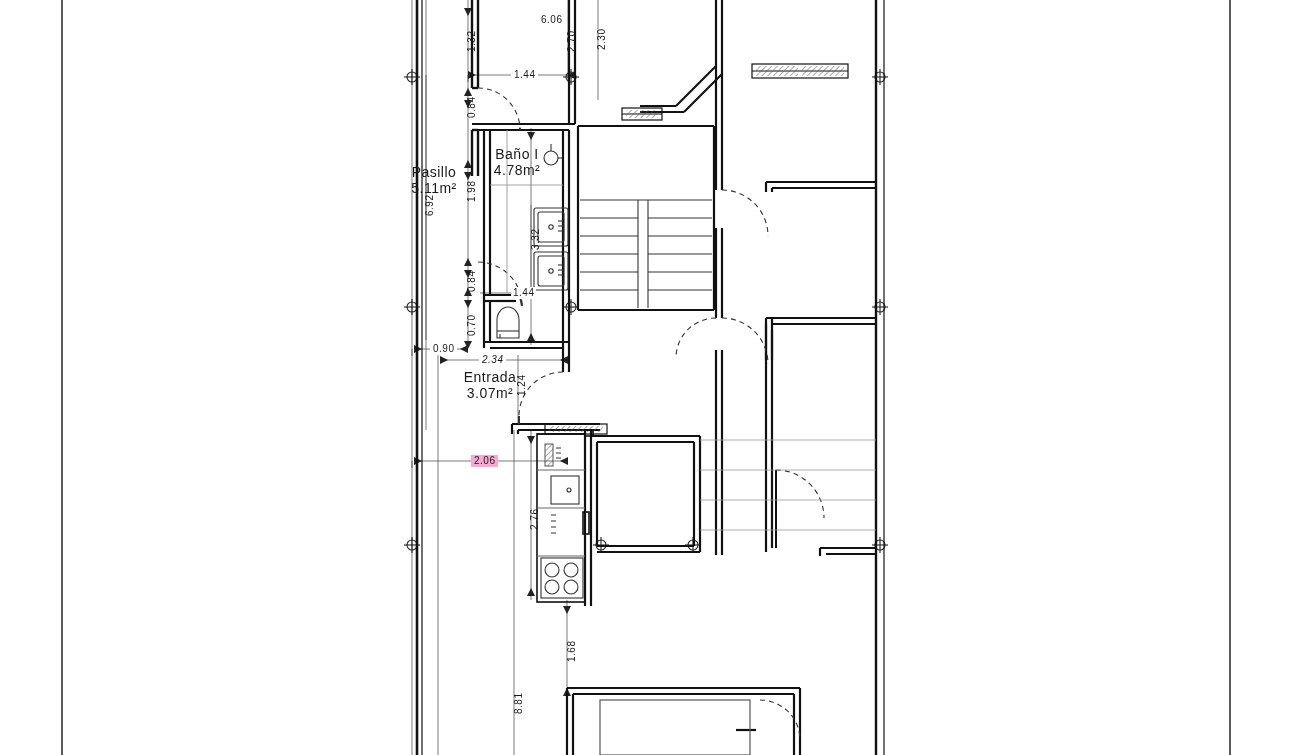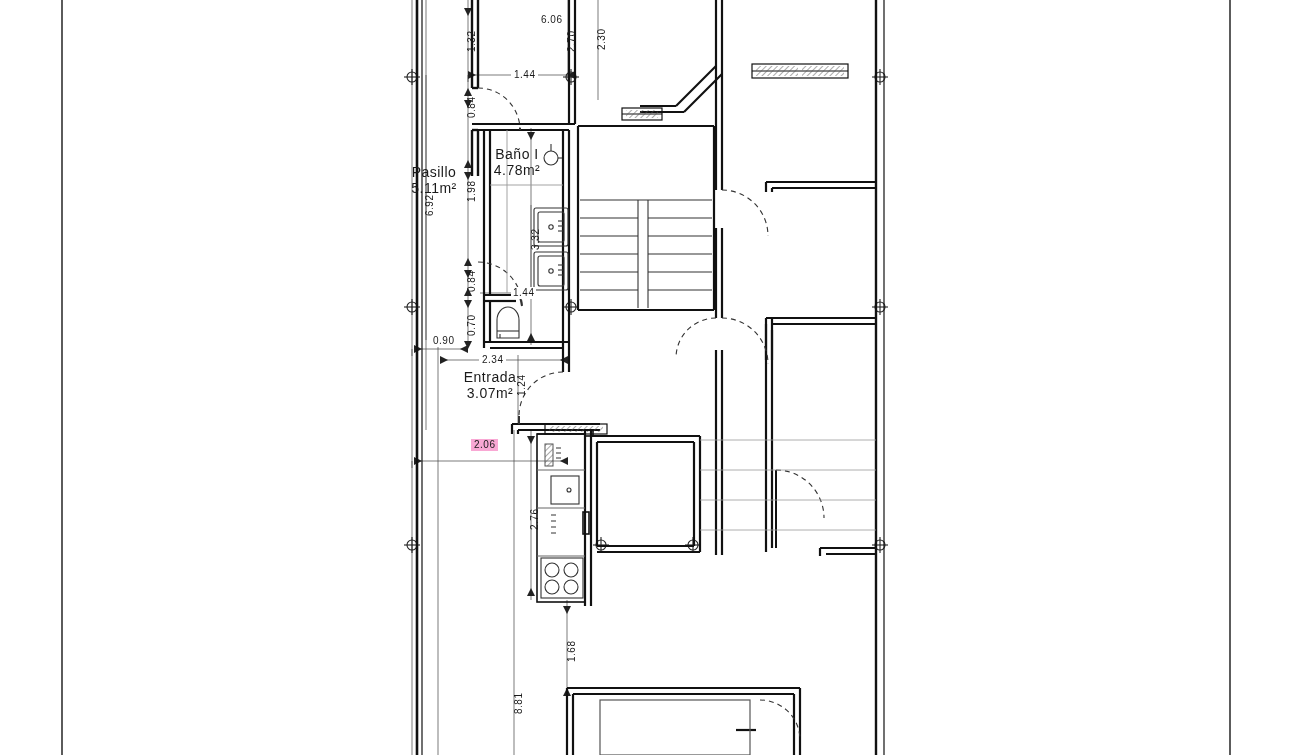--- a/index.html
+++ b/index.html
@@ -483,23 +483,23 @@
   </div>
 
   <div class="lbl room-lbl" style="left:459px;top:369px;width:62px;">
     <span>Entrada</span><br>
     <span>3.07m²</span>
   </div>
 
   <div class="lbl dim-lbl" style="left:530px;top:14px;margin-left:11px;">6.06</div>
   <div class="lbl dim-lbl" style="left:511px;top:69px;background:#fff;padding:0 3px;">1.44</div>
   <div class="lbl dim-lbl" style="left:511px;top:287px;background:#fff;padding:0 2px;">1.44</div>
-  <div class="lbl dim-lbl" style="left:430px;top:335px;background:#fff;padding:0 3px;">0.90</div>
-  <div class="lbl dim-lbl" style="left:479px;top:354px;background:#fff;padding:0 3px;">2.34</div>
-  <div class="lbl dim-lbl" style="left:471px;top:439px;background:#f9a8d4;padding:0 3px;">2.06</div>
+  <div class="lbl dim-lbl" style="left:430px;top:343px;background:#fff;padding:0 3px;">0.90</div>
+  <div class="lbl dim-lbl" style="left:479px;top:354px;background:#fff;padding:0 3px;font-style:italic;">2.34</div>
+  <div class="lbl dim-lbl" style="left:471px;top:455px;background:#f9a8d4;padding:0 3px;">2.06</div>
 
   <div class="lbl dim-lbl rot90" style="left:466px;top:52px;">1.32</div>
   <div class="lbl dim-lbl rot90" style="left:566px;top:52px;">2.70</div>
   <div class="lbl dim-lbl rot90" style="left:596px;top:50px;">2.30</div>
   <div class="lbl dim-lbl rot90" style="left:466px;top:118px;">0.84</div>
   <div class="lbl dim-lbl rot90" style="left:424px;top:216px;">6.92</div>
   <div class="lbl dim-lbl rot90" style="left:466px;top:202px;">1.98</div>
   <div class="lbl dim-lbl rot90" style="left:530px;top:250px;">3.32</div>
   <div class="lbl dim-lbl rot90" style="left:466px;top:292px;">0.84</div>
   <div class="lbl dim-lbl rot90" style="left:466px;top:336px;">0.70</div>

